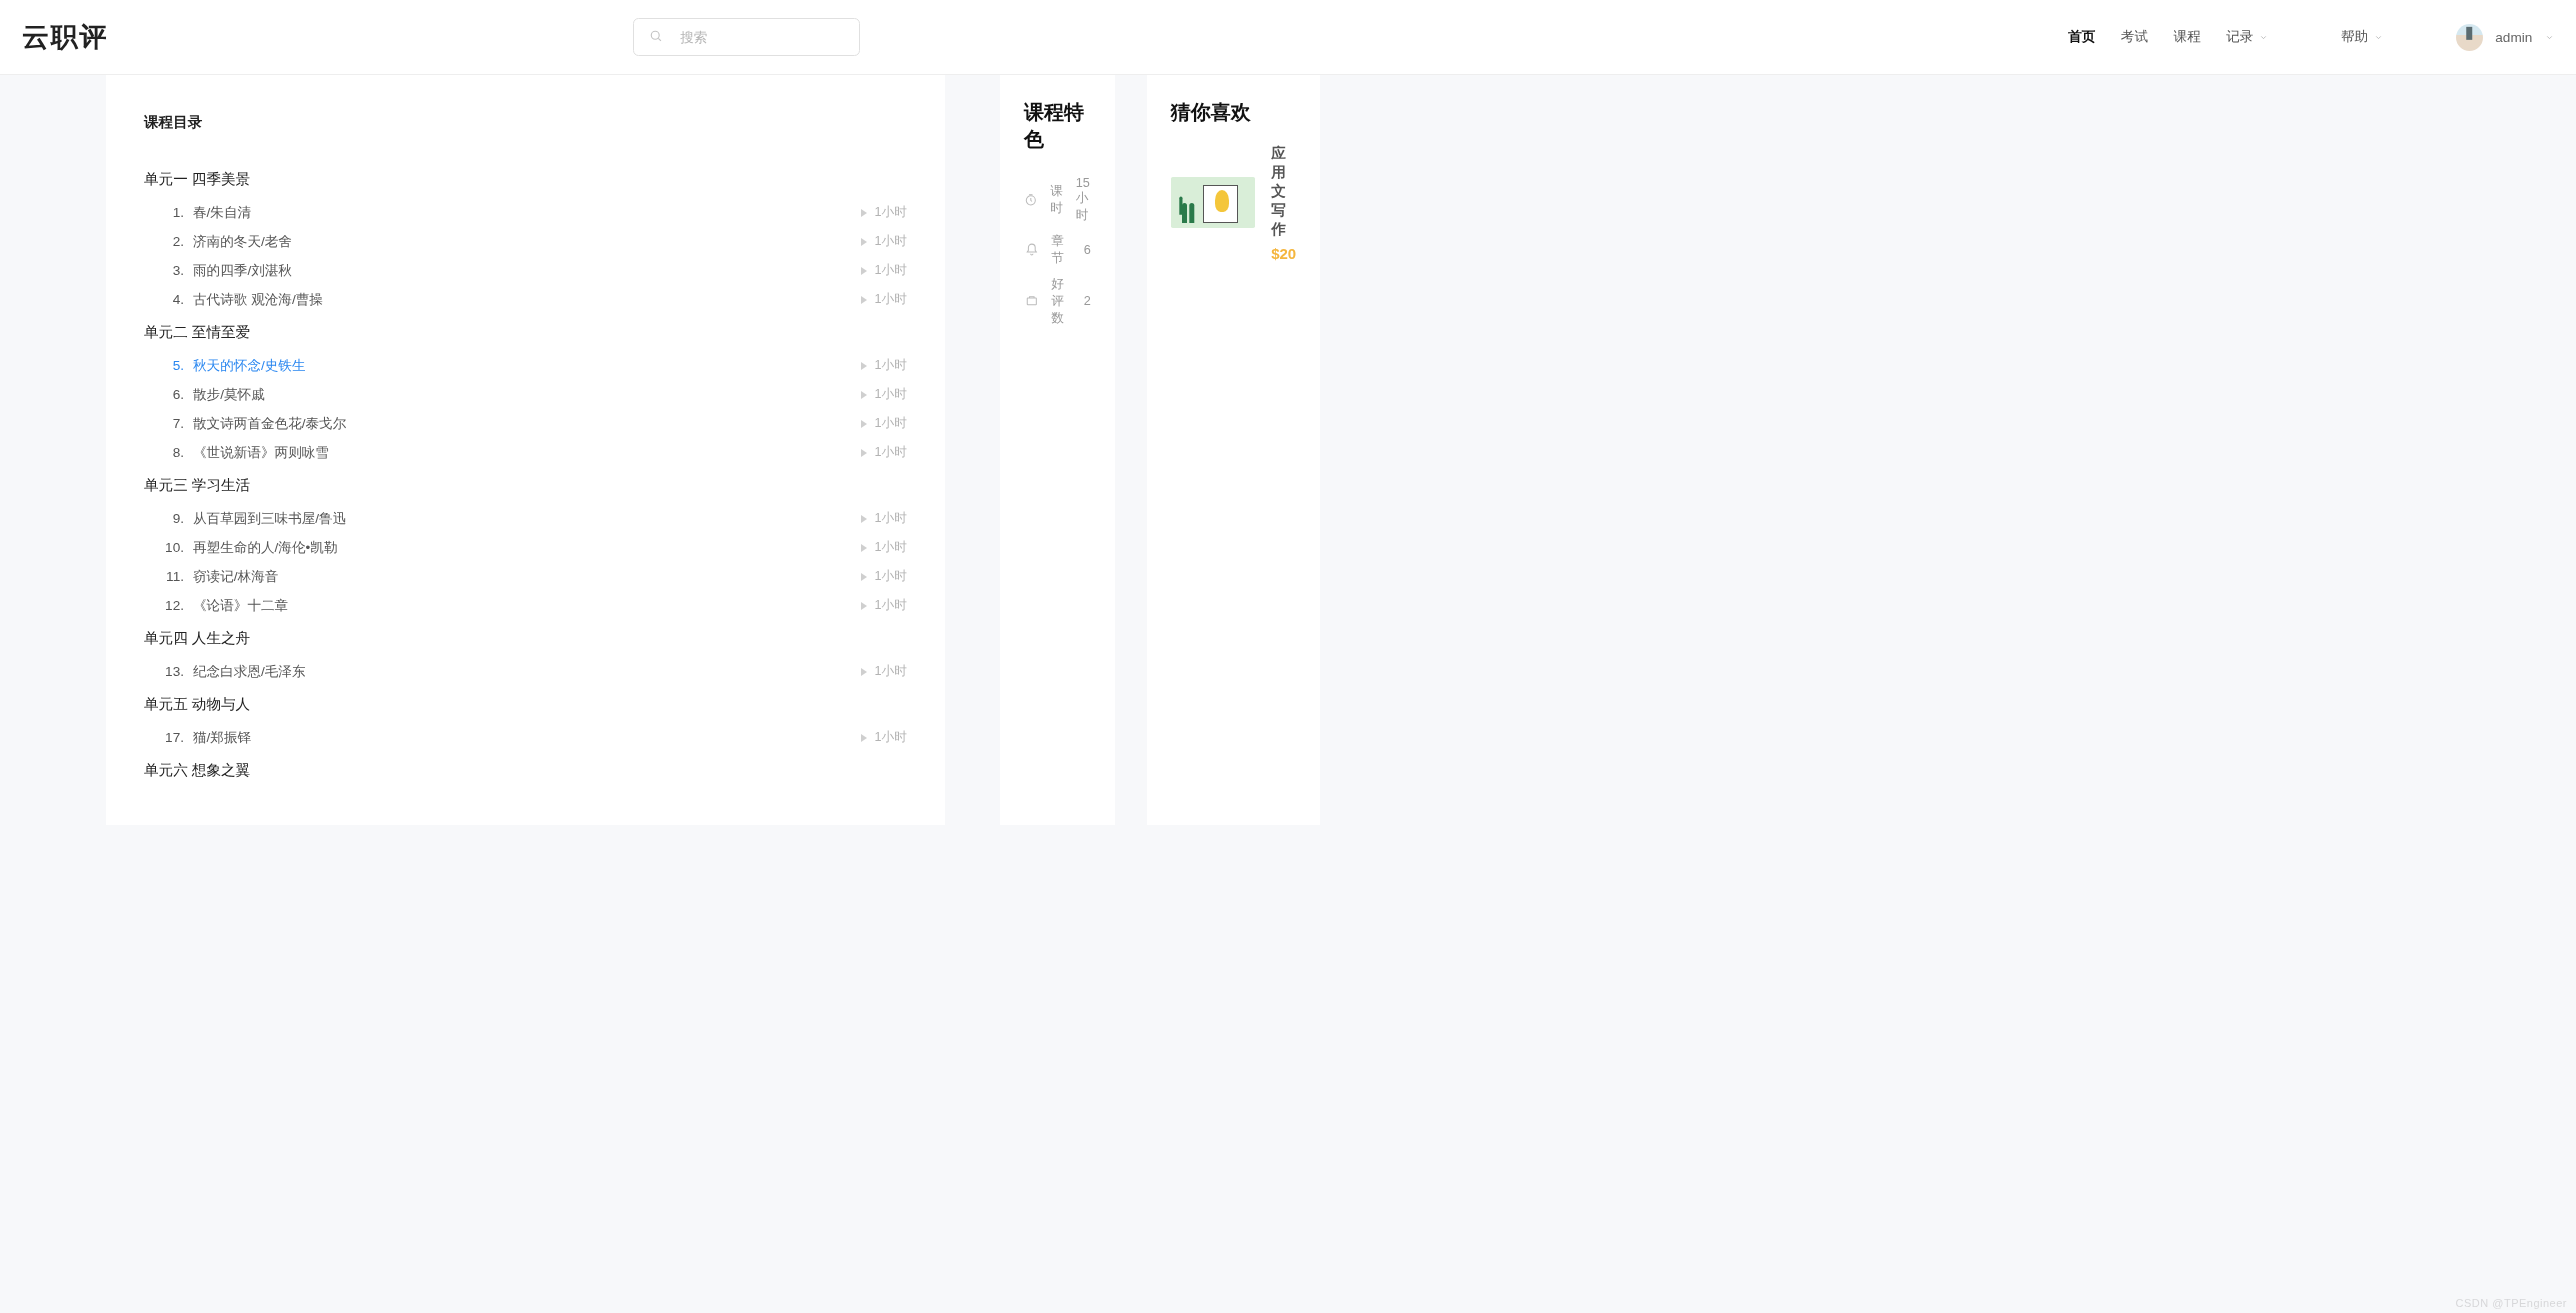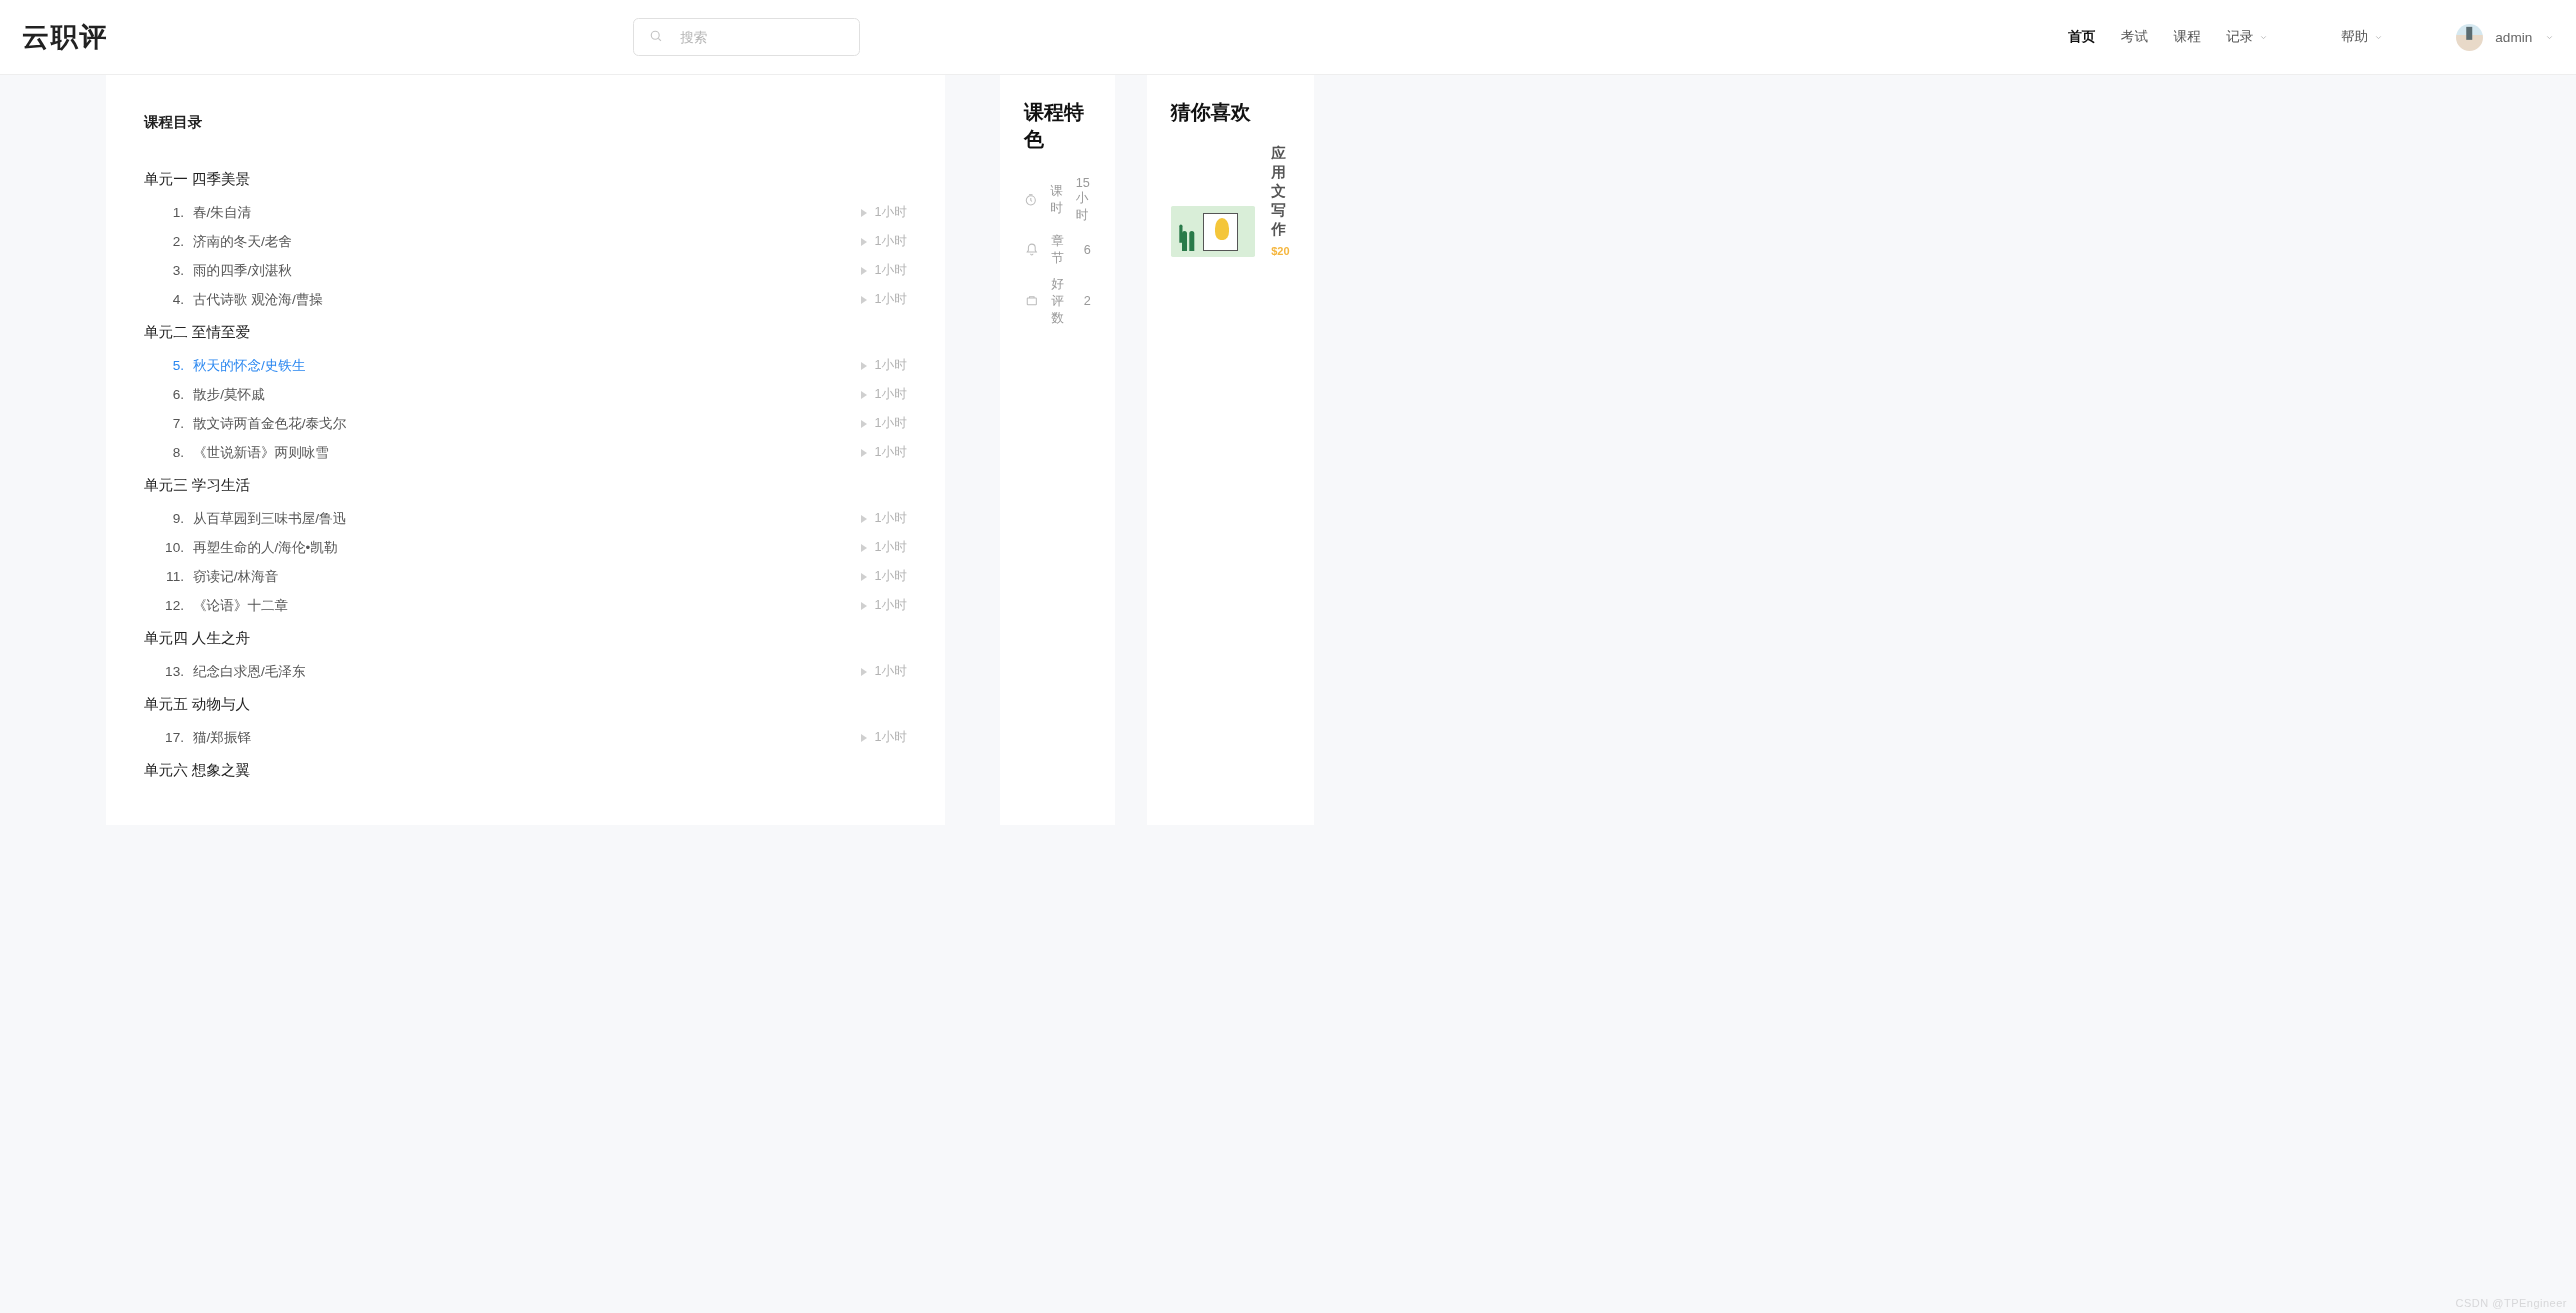--- a/index.html
+++ b/index.html
@@ -159,21 +159,21 @@
       align-items: center;
       gap: 12.7px;
       padding: 4.5px 0;
       font-size: 12.7px;
     }
     .feat-row .label { color: #999; flex:1;}
     .feat-row .val { color: #999; }
     .feat-row .ico { width:14.6px; height:14.6px; display:flex; align-items:center; justify-content:center;}
     .feat-row .ico svg { stroke:#bbb; }
 
-    .rec-item { display:flex; gap:16.4px; align-items:flex-end;}
+    .rec-item { display:flex; gap:16.4px; align-items:center;}
     .rec-thumb {
       width: 84px; height:51px;
       background: #d9eed8;
       border-radius:1.8px;
       position:relative;
       overflow:hidden;
       flex-shrink:0;
     }
     .rec-thumb::before{
       content:'';
@@ -194,21 +194,21 @@
     }
     .rec-pine {
       position:absolute;
       right:25.5px; top:12.7px;
       width:14.6px; height:22px;
       background:#f4c63a;
       border-radius:50% 50% 40% 40%;
       z-index:2;
     }
     .rec-info .t { font-size:14.6px; color:#555; font-weight:600; margin-bottom:5.5px;}
-    .rec-info .p { font-size:11px; color:#f5b63e; font-weight:600;}
+    .rec-info .p { font-size:15px; color:#f5b63e; font-weight:600;}
 
     .watermark {
       position: fixed;
       right: 9px;
       bottom: 3.6px;
       font-size: 11px;
       color: #d7d7d9;
       letter-spacing: 0.5px;
       margin-top: 36px;
     }

